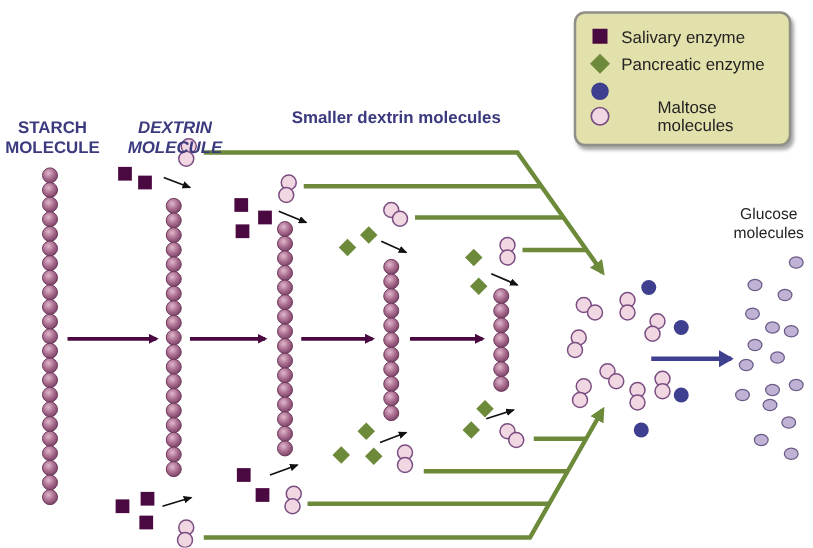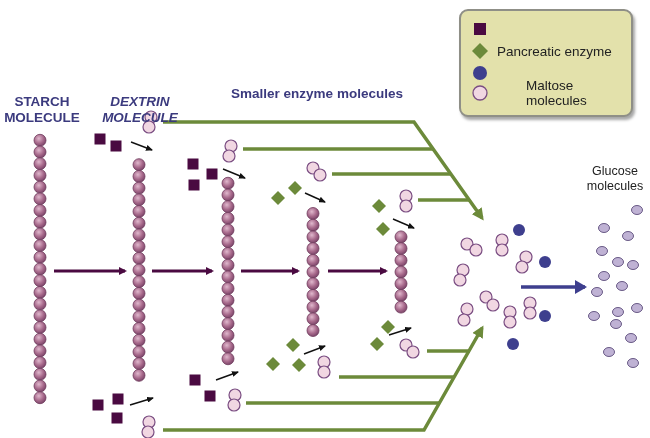--- a/index.html
+++ b/index.html
@@ -261,32 +261,33 @@
 </svg>
 
 <div class="hdr" style="left:4px; top:94px; width:76px;">
   <div>STARCH</div>
   <div>MOLECULE</div>
 </div>
 <div class="hdr" style="left:100px; top:94px; width:80px;font-style:italic;">
   <div>DEXTRIN</div>
   <div>MOLECULE</div>
 </div>
-<div class="hdr" style="left:222px; top:86px; width:190px;">Smaller enzyme molecules</div>
+<div class="hdr" style="left:222px; top:86px; width:190px;">Smaller dextrin molecules</div>
 
 <div class="glucose-label">
   <div>Glucose</div>
   <div>molecules</div>
 </div>
 
 <div class="legend">
   <div class="legend-row" style="top:8px;">
     <span class="sym"><svg width="18" height="18">
           <rect x="3" y="3" width="12" height="12" fill="#4a0a41"></rect>
         </svg></span>
+    <span class="lbl">Salivary enzyme</span>
   </div>
   <div class="legend-row" style="top:30px;">
     <span class="sym"><svg width="18" height="18">
           <path d="M9,1 L17,9 L9,17 L1,9 Z" fill="#6c8a3a"></path>
         </svg></span>
     <span class="lbl">Pancreatic enzyme</span>
   </div>
   <div class="legend-row" style="top:52px;">
     <span class="sym"><svg width="18" height="18">
           <circle cx="9" cy="9" r="7" fill="#3e3f8e"></circle>

